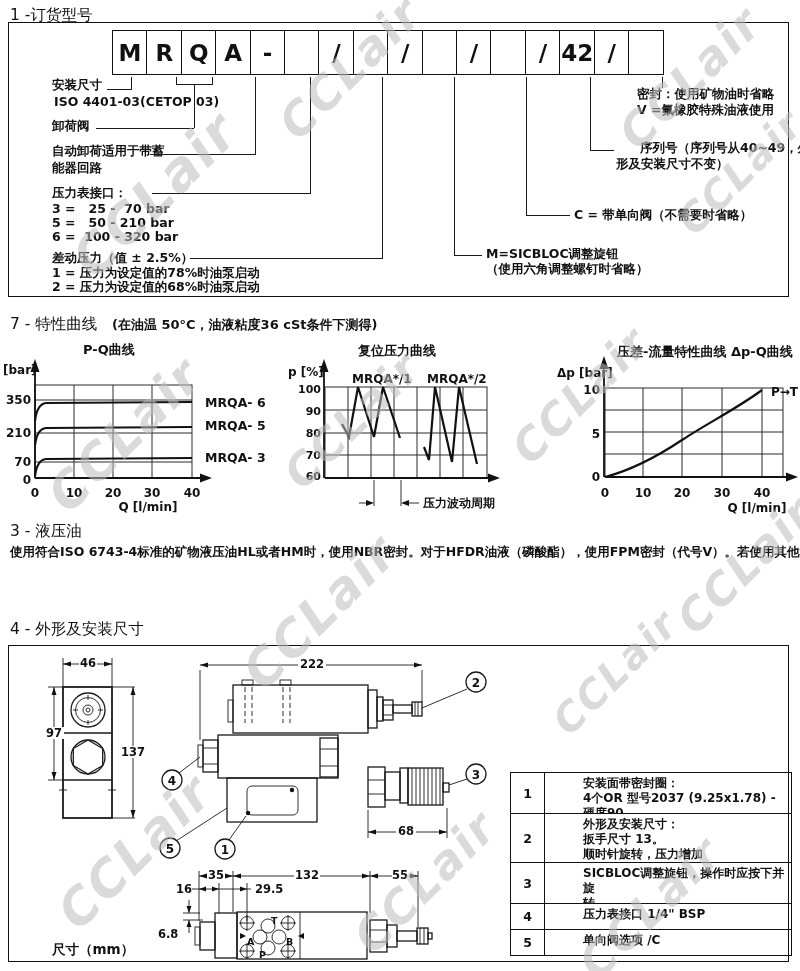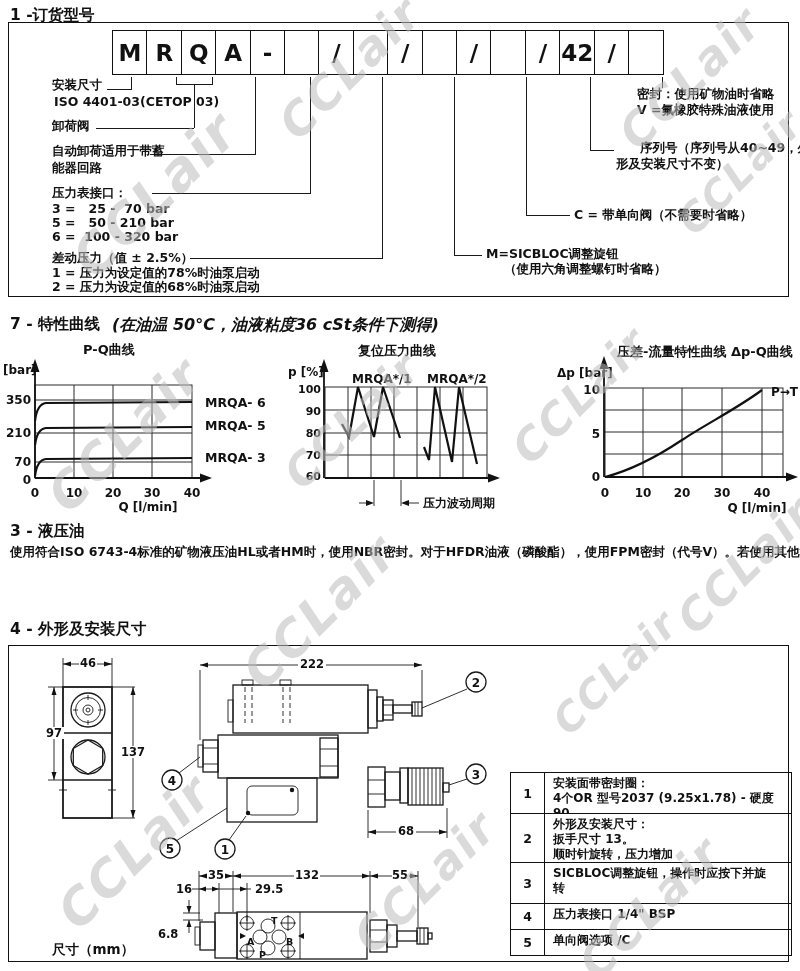--- a/index.html
+++ b/index.html
@@ -1,20 +1,20 @@
 <!DOCTYPE html>
 <html><head>
 <meta charset="utf-8">
 <style>
   html,body{margin:0;padding:0;background:#fff;}
   .page{position:relative;width:800px;height:971px;background:#fff;overflow:hidden;
         font-family:"DejaVu Sans",sans-serif;color:#111;}
   .wm{position:absolute;z-index:6;color:#bdbdbd;opacity:.55;font-weight:bold;font-style:italic;
       letter-spacing:2px;transform:translate(-50%,-50%) rotate(-45deg);pointer-events:none;white-space:nowrap;}
-  .sec-title{position:absolute;font-weight:bold;font-size:15.5px;white-space:nowrap;z-index:2;}
+  .sec-title{position:absolute;font-weight:normal;font-size:15.5px;white-space:nowrap;z-index:2;}
   .ann{position:absolute;font-weight:bold;font-size:12.5px;line-height:14px;white-space:pre;z-index:2;}
   .box{position:absolute;border:1.6px solid #111;z-index:1;}
   .hline,.vline{position:absolute;background:#1a1a1a;z-index:2;}
   .hline{height:1.2px;}
   .vline{width:1.2px;}
   .cells{position:absolute;display:flex;z-index:2;}
   .cell{width:36px;height:45px;box-sizing:border-box;border:1.6px solid #111;background:#fff;
         display:flex;align-items:center;justify-content:center;font-size:23px;font-weight:bold;}
   .cell:not(:first-child){margin-left:-1.6px;}
   .bodytxt{position:absolute;font-size:12.5px;font-weight:bold;line-height:19px;white-space:nowrap;z-index:2;}
@@ -32,23 +32,23 @@
   svg .dash{stroke-dasharray:5,3;}
   svg .cl{stroke-dasharray:10,3,2,3;stroke-width:0.9;}
   svg .wbg{fill:#fff;stroke:none;}
   svg .dimtxt{font-size:11.5px;}
   .notes{position:absolute;left:588px;top:663px;font-size:12px;font-weight:bold;line-height:14.6px;z-index:2;white-space:pre;}
   .vtable{position:absolute;left:510px;top:772px;width:280px;border:1.6px solid #111;z-index:2;background:transparent;}
   .t-row{display:flex;border-top:1.4px solid #111;overflow:hidden;}
   .t-row:first-child{border-top:none;}
   .t-num{width:33px;flex:0 0 33px;border-right:1.4px solid #111;display:flex;align-items:center;
          justify-content:center;font-weight:bold;font-size:12.5px;}
-  .t-text{flex:1;padding:3px 6px 2px 8px;font-size:12px;font-weight:bold;line-height:15px;}
+  .t-text{flex:1;padding:3px 6px 2px 8px;font-size:12px;font-weight:bold;line-height:15px;margin-left:30px;}
   .units{position:absolute;left:52px;top:941px;font-size:13.5px;font-weight:bold;z-index:2;}
-  .sub{font-size:16px;font-style:italic;}
+  .sub{font-size:13px;}
 </style>
 </head>
 <body>
 
 <div class="page">
 
   <div class="wm" style="left:155px;top:195px;font-size:54px">CCLair</div>
   <div class="wm" style="left:350px;top:68px;font-size:46px">CCLair</div>
   <div class="wm" style="left:690px;top:78px;font-size:46px">CCLair</div>
   <div class="wm" style="left:740px;top:172px;font-size:40px">CCLair</div>
@@ -116,21 +116,21 @@
   <div class="ann" style="left:52px;top:230px">6 =  100 - 320 bar</div>
   <div class="ann" style="left:52px;top:251px">差动压力（值 ± 2.5%）</div>
   <div class="ann" style="left:52px;top:266px">1 = 压力为设定值的78%时油泵启动</div>
   <div class="ann" style="left:52px;top:280px">2 = 压力为设定值的68%时油泵启动</div>
   <div class="ann" style="left:637px;top:87px">密封：使用矿物油时省略</div>
   <div class="ann" style="left:637px;top:103px">V =氟橡胶特殊油液使用</div>
   <div class="ann" style="left:640px;top:141px">序列号（序列号从40~49，外</div>
   <div class="ann" style="left:616px;top:157px">形及安装尺寸不变）</div>
   <div class="ann" style="left:574px;top:208px">C = 带单向阀（不需要时省略）</div>
   <div class="ann" style="left:486px;top:247px">M=SICBLOC调整旋钮</div>
-  <div class="ann" style="left:504px;top:262px">（使用六角调整螺钉时省略）</div>
+  <div class="ann" style="left:486px;top:262px">（使用六角调整螺钉时省略）</div>
 
   <div class="sec-title" style="left:10px;top:314px">7 - 特性曲线</div>
   <div class="ann sub" style="left:112px;top:318px">(在油温 50°C，油液粘度36 cSt条件下测得)</div>
 
   <svg class="chart" style="left:0;top:338px" width="280" height="180" viewBox="0 0 280 180">
     <text x="83" y="16" font-size="13">P-Q曲线</text>
     <text x="3" y="36" font-size="12">[bar]</text>
     <rect x="35" y="47" width="157" height="93" class="grid"></rect>
     <line x1="35" y1="62" x2="192" y2="62" class="grid"></line>
       <line x1="35" y1="95" x2="192" y2="95" class="grid"></line>

